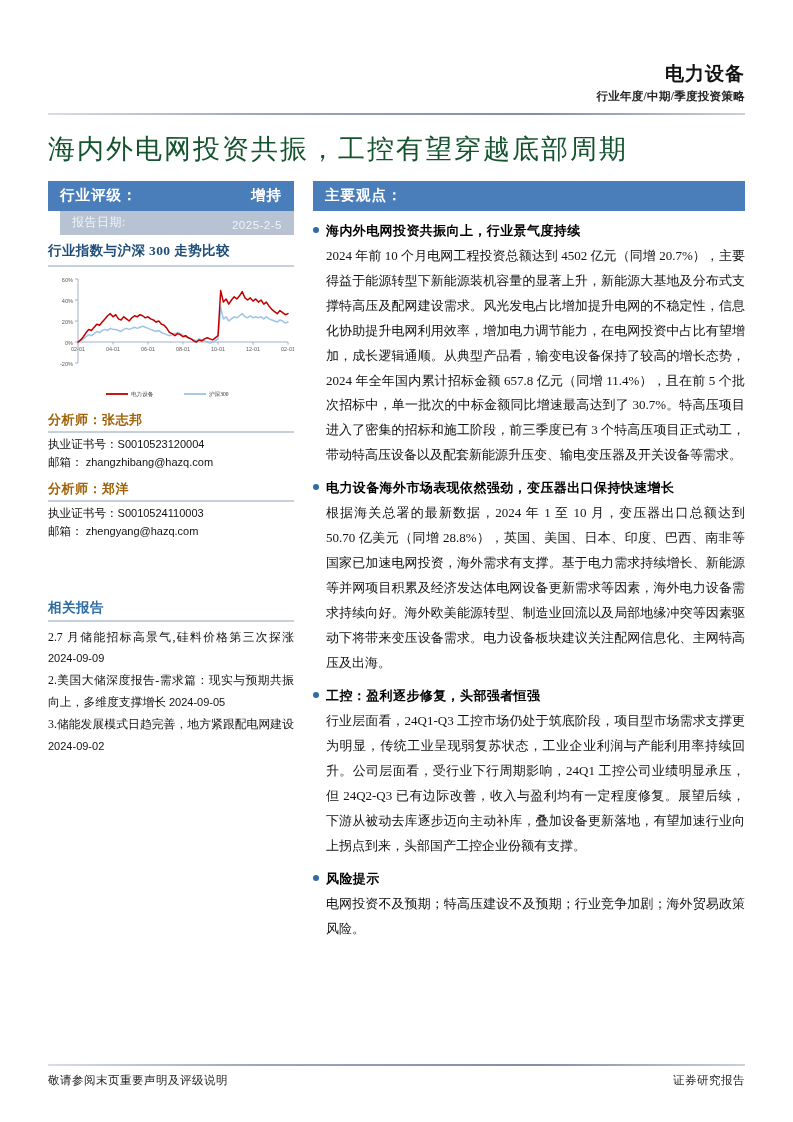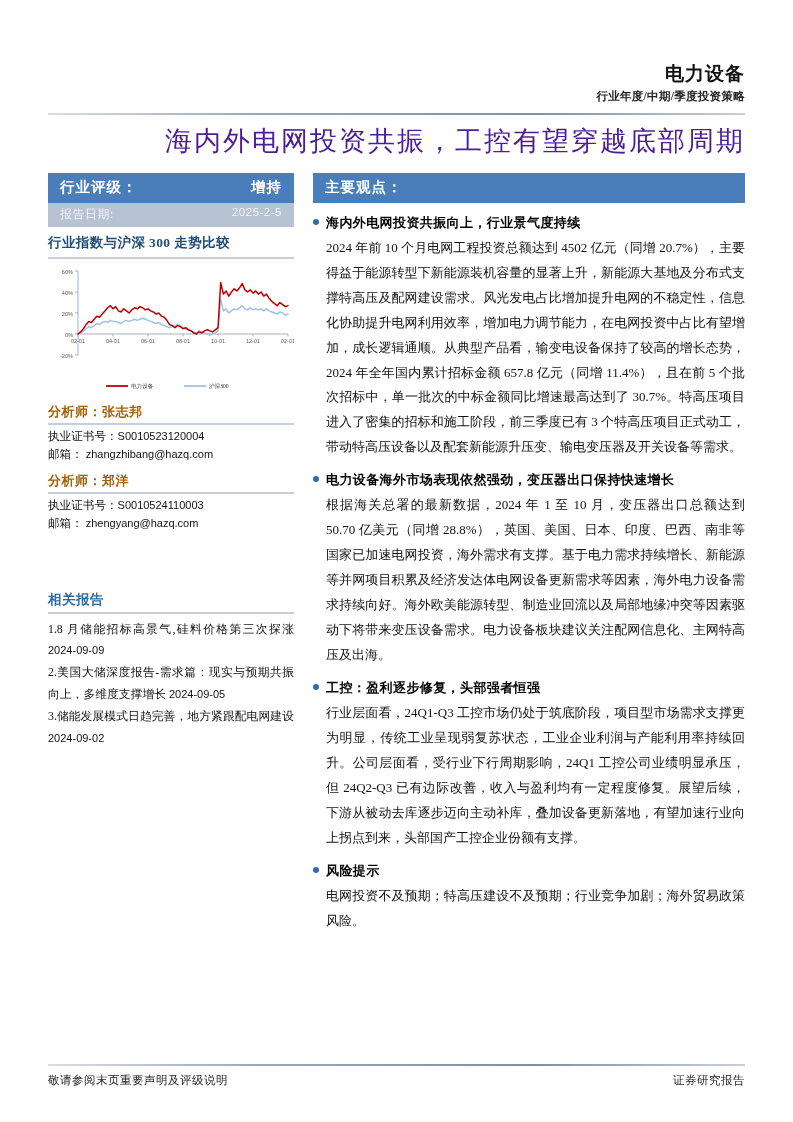--- a/index.html
+++ b/index.html
@@ -21,40 +21,40 @@
     font-size: 11.5px; font-weight: bold; color: #222;
     margin-top: 3px; letter-spacing: .3px;
   }
   .hdr-rule {
     margin-top: 9px; height: 2px;
     background: linear-gradient(to right, #d9dde4, #9aa8bb 30%, #7f8fa6 70%, #c9d0da);
   }
 
   
   .doc-title {
-    text-align: right; font-size: 27px; letter-spacing: 2px;
-    color: #4c1d95; padding: 8px 0 14px; white-space: nowrap;
+    text-align: left; font-size: 27px; letter-spacing: 2px;
+    color: #14532d; padding: 16px 0 14px; white-space: nowrap;
   }
 
   
   .body { display: flex; gap: 19px; align-items: flex-start; }
   .col-left  { width: 246px; flex: 0 0 246px; }
   .col-right { flex: 1 1 auto; }
 
   
   .rating-bar {
     background: #4a7ebb; color: #fff;
     display: flex; justify-content: space-between; align-items: center;
     padding: 5px 12px 6px; font-size: 14.5px; font-weight: bold;
     letter-spacing: 1px;
   }
   .date-bar {
     background: #b7c2d2; color: #f2f4f8;
-    display: flex; justify-content: space-between; align-items: flex-start;
-    padding: 3px 12px 4px; font-size: 12px; letter-spacing: .5px;
+    display: flex; justify-content: space-between; align-items: flex-end;
+    padding: 3px 12px 4px; font-size: 12px; letter-spacing: .5px; margin-left: 12px;
   }
   .date-bar .v { font-family: "Liberation Sans", sans-serif; font-size: 11.5px; }
 
   
   .chart-head {
     font-size: 13.5px; font-weight: bold; color: #1f4e79;
     padding: 7px 0 5px; letter-spacing: .4px;
   }
   .chart-head-rule { height: 2px; background: #c6d0dd; margin-bottom: 4px; }
   .chart-box { position: relative; width: 246px; height: 132px; }
@@ -207,21 +207,21 @@
         <div class="an-row">
           <span>邮箱：</span>&nbsp;<span class="mono">zhengyang@hazq.com</span>
         </div>
       </div>
 
       <div class="rel-wrap">
         <div class="rel-title">相关报告</div>
         <div class="rel-rule"></div>
 
         <div class="rel-item">
-          <span>1.8 月储能招标高景气,硅料价格第三次探涨</span>
+          <span>2.7 月储能招标高景气,硅料价格第三次探涨</span>
           <span class="dt">2024-09-09</span>
         </div>
         <div class="rel-item">
           <span>2.美国大储深度报告-需求篇：现实与预期共振向上，多维度支撑增长</span>
           <span class="dt">2024-09-05</span>
         </div>
         <div class="rel-item">
           <span>3.储能发展模式日趋完善，地方紧跟配电网建设</span>
           <span class="dt">2024-09-02</span>
         </div>

